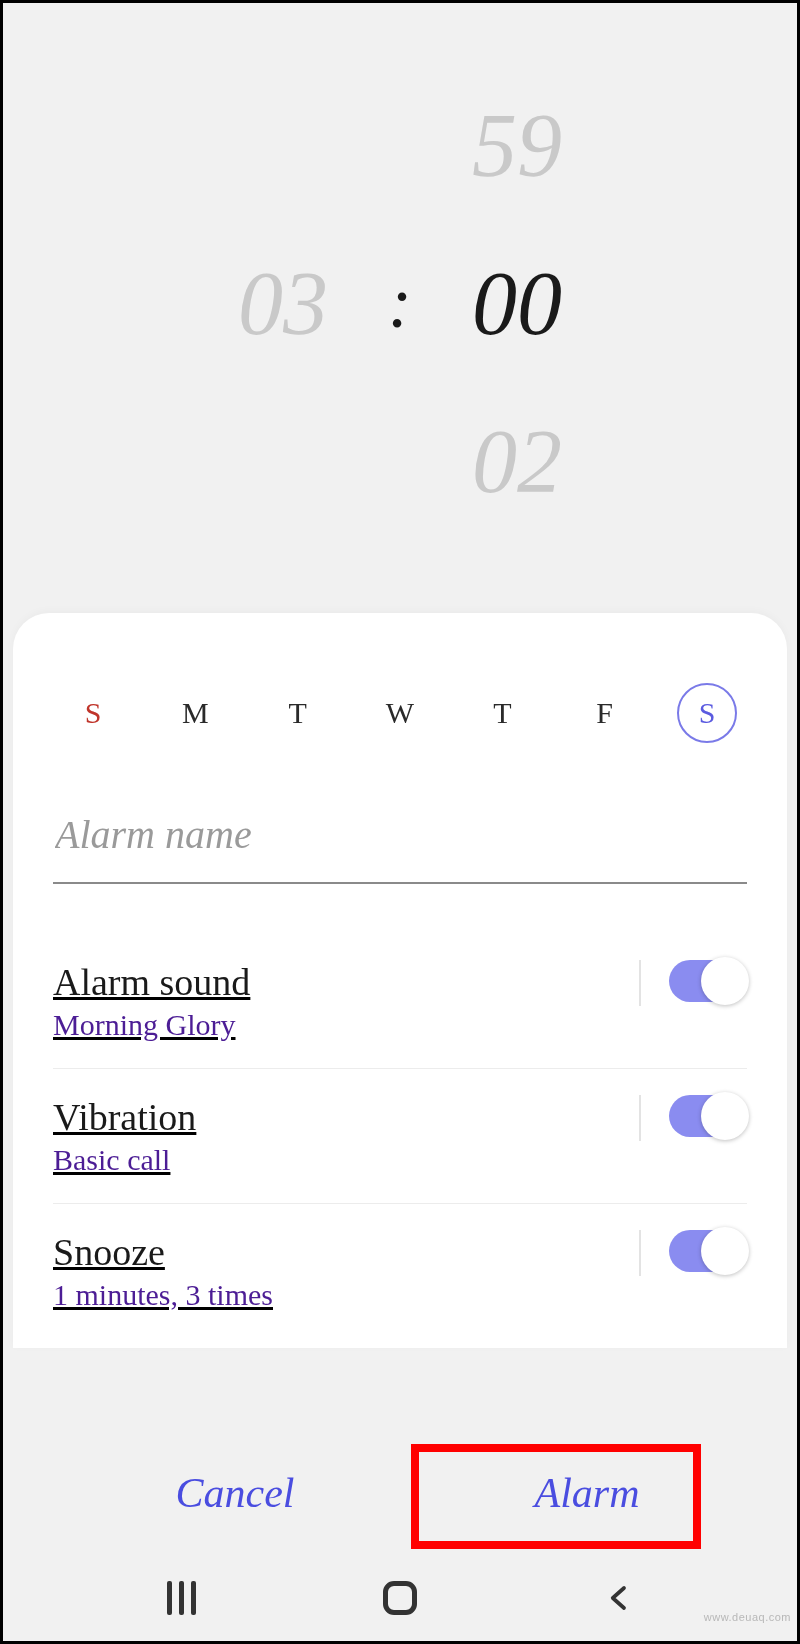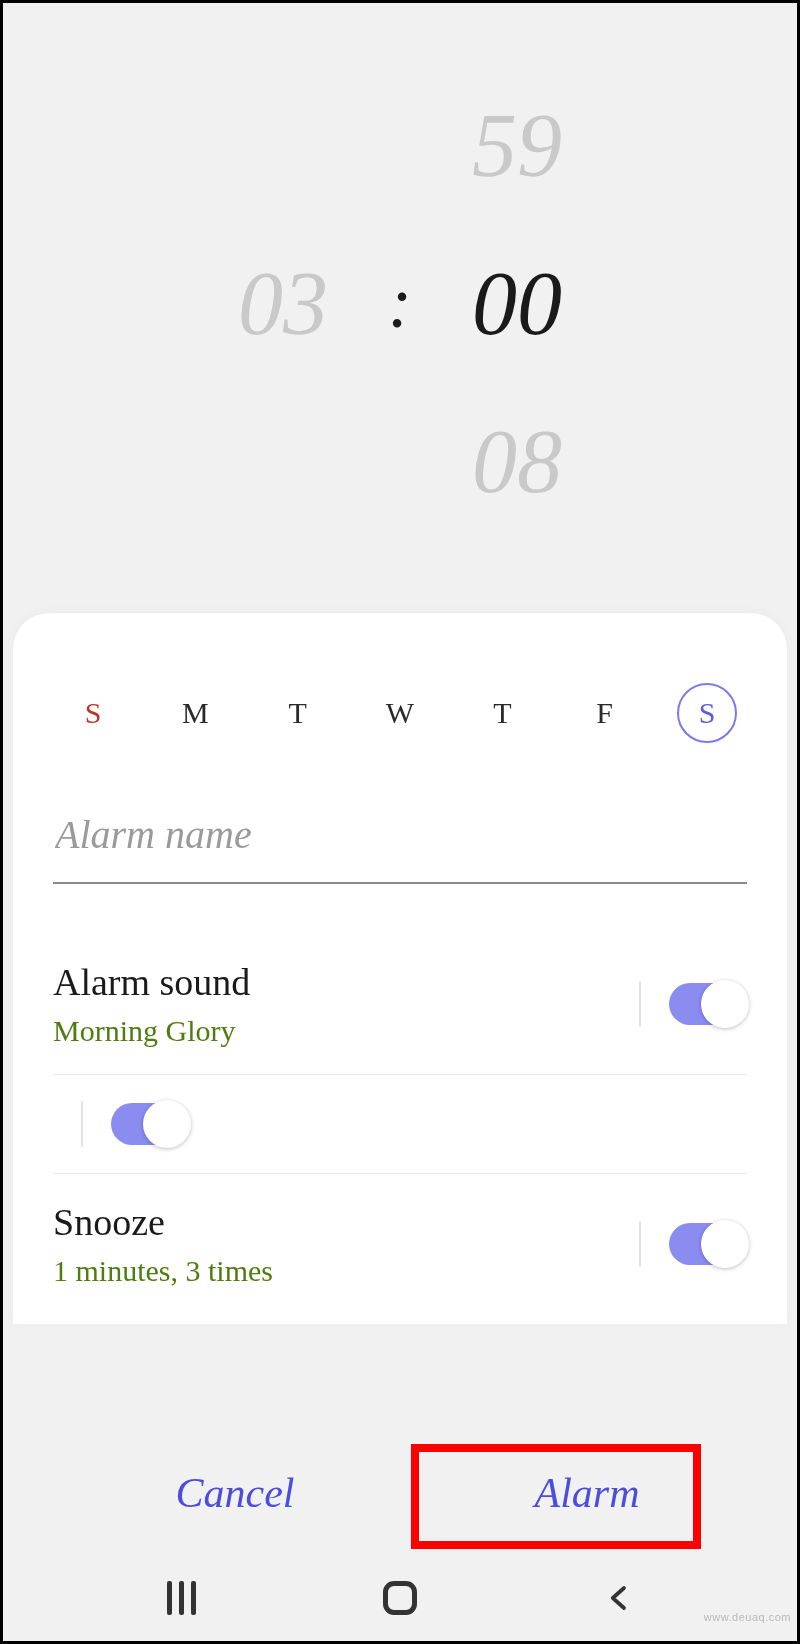--- a/index.html
+++ b/index.html
@@ -70,29 +70,30 @@
     color: #1a1a1a;
     padding: 8px 2px 24px;
     background: transparent;
     outline: none;
   }
   .alarm-name::placeholder { color: #9a9a9a; }
 
   .settings { margin-top: 50px; }
   .setting-row {
     display: flex;
-    align-items: center;
+    align-items: flex-start;
     padding: 26px 0;
     border-bottom: 1px solid #ececec;
     position: relative;
+    text-decoration: underline;
   }
   .setting-row:last-child { border-bottom: none; }
   .setting-text { flex: 1; }
   .setting-title { font-size: 38px; color: #1a1a1a; }
-  .setting-sub { font-size: 30px; color: #4d7c0f; margin-top: 10px; }
+  .setting-sub { font-size: 30px; color: #4c1d95; margin-top: 4px; }
   .vbar { width: 2px; height: 46px; background: #e3e3e3; margin: 0 28px; }
 
   .toggle {
     width: 78px; height: 42px;
     background: #8a8cf0;
     border-radius: 30px;
     position: relative;
     flex-shrink: 0;
   }
   .toggle::after {
@@ -167,21 +168,21 @@
 <body>
 
 <div class="time-picker">
   <div class="picker-col">
     <div>03</div>
   </div>
   <div class="picker-sep">:</div>
   <div class="picker-col">
     <div>59</div>
     <div class="active">00</div>
-    <div>08</div>
+    <div>02</div>
   </div>
 </div>
 
 <div class="card">
 
   <div class="days-row" id="days-row">
       <div class="day sun">S</div>
       <div class="day ">M</div>
       <div class="day ">T</div>
       <div class="day ">W</div>
@@ -197,20 +198,24 @@
     <div class="setting-row">
       <div class="setting-text">
         <div class="setting-title">Alarm sound</div>
         <div class="setting-sub">Morning Glory</div>
       </div>
       <div class="vbar"></div>
       <div class="toggle"></div>
     </div>
 
     <div class="setting-row">
+      <div class="setting-text">
+        <div class="setting-title">Vibration</div>
+        <div class="setting-sub">Basic call</div>
+      </div>
       <div class="vbar"></div>
       <div class="toggle"></div>
     </div>
 
     <div class="setting-row">
       <div class="setting-text">
         <div class="setting-title">Snooze</div>
         <div class="setting-sub">1 minutes, 3 times</div>
       </div>
       <div class="vbar"></div>

